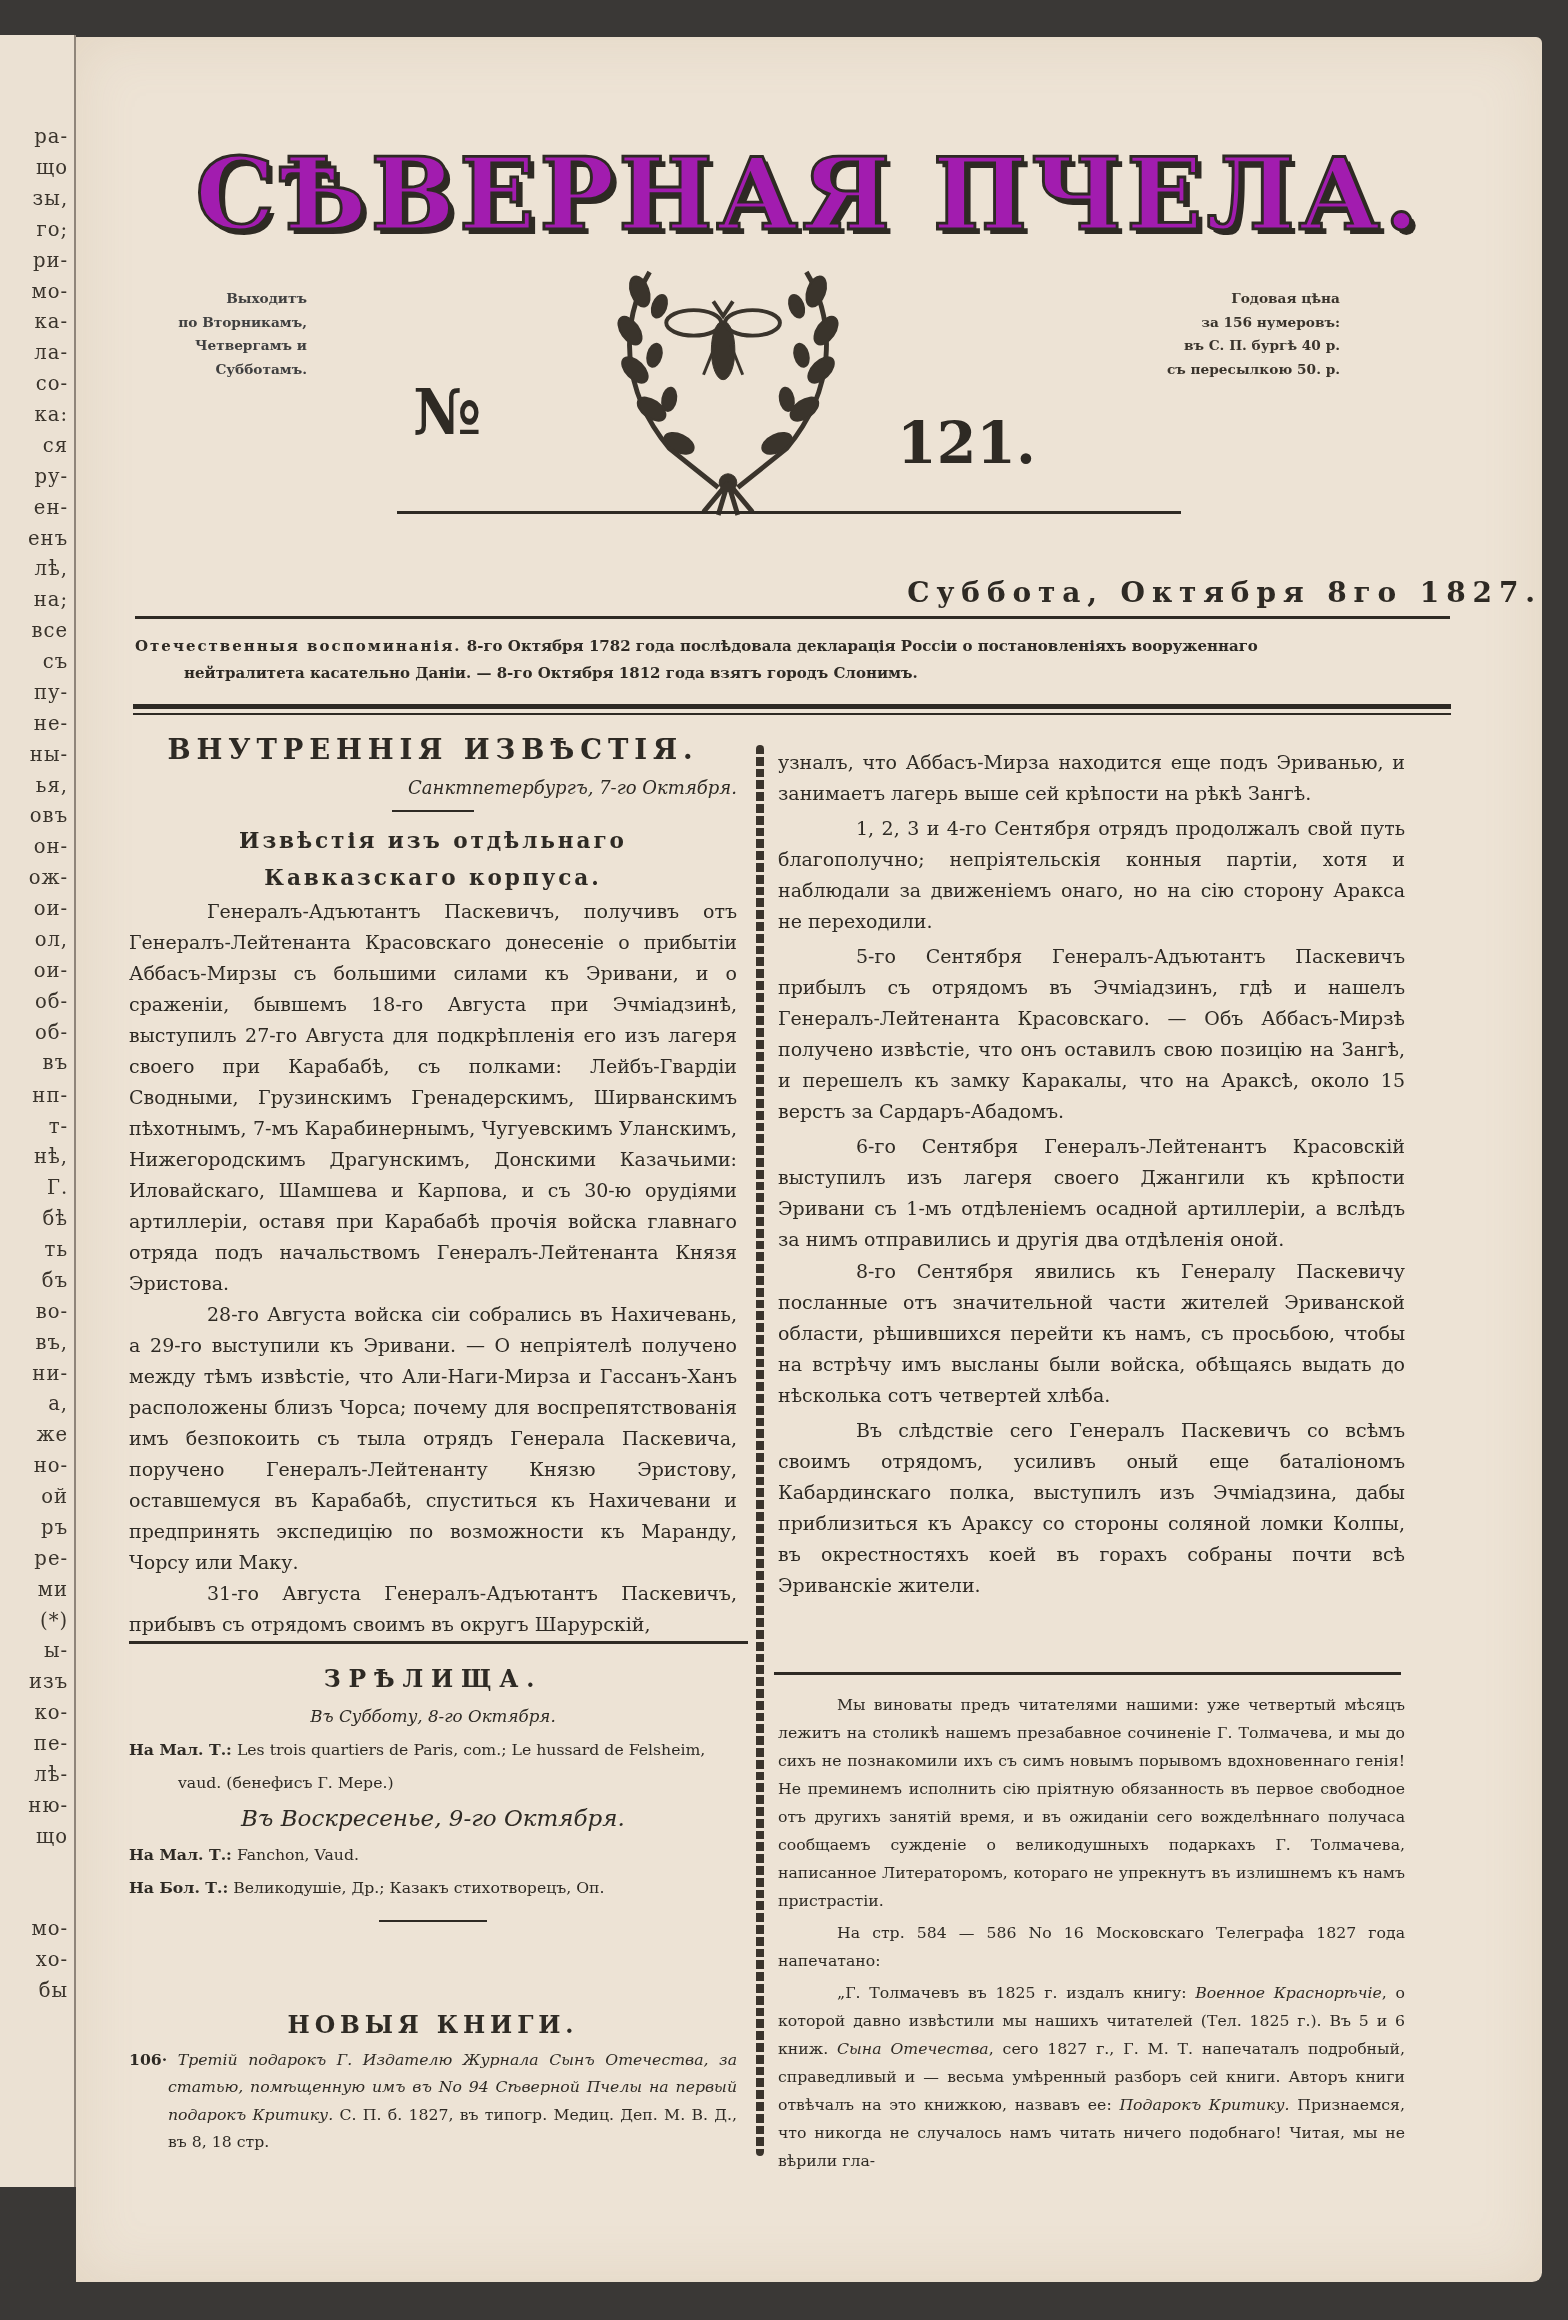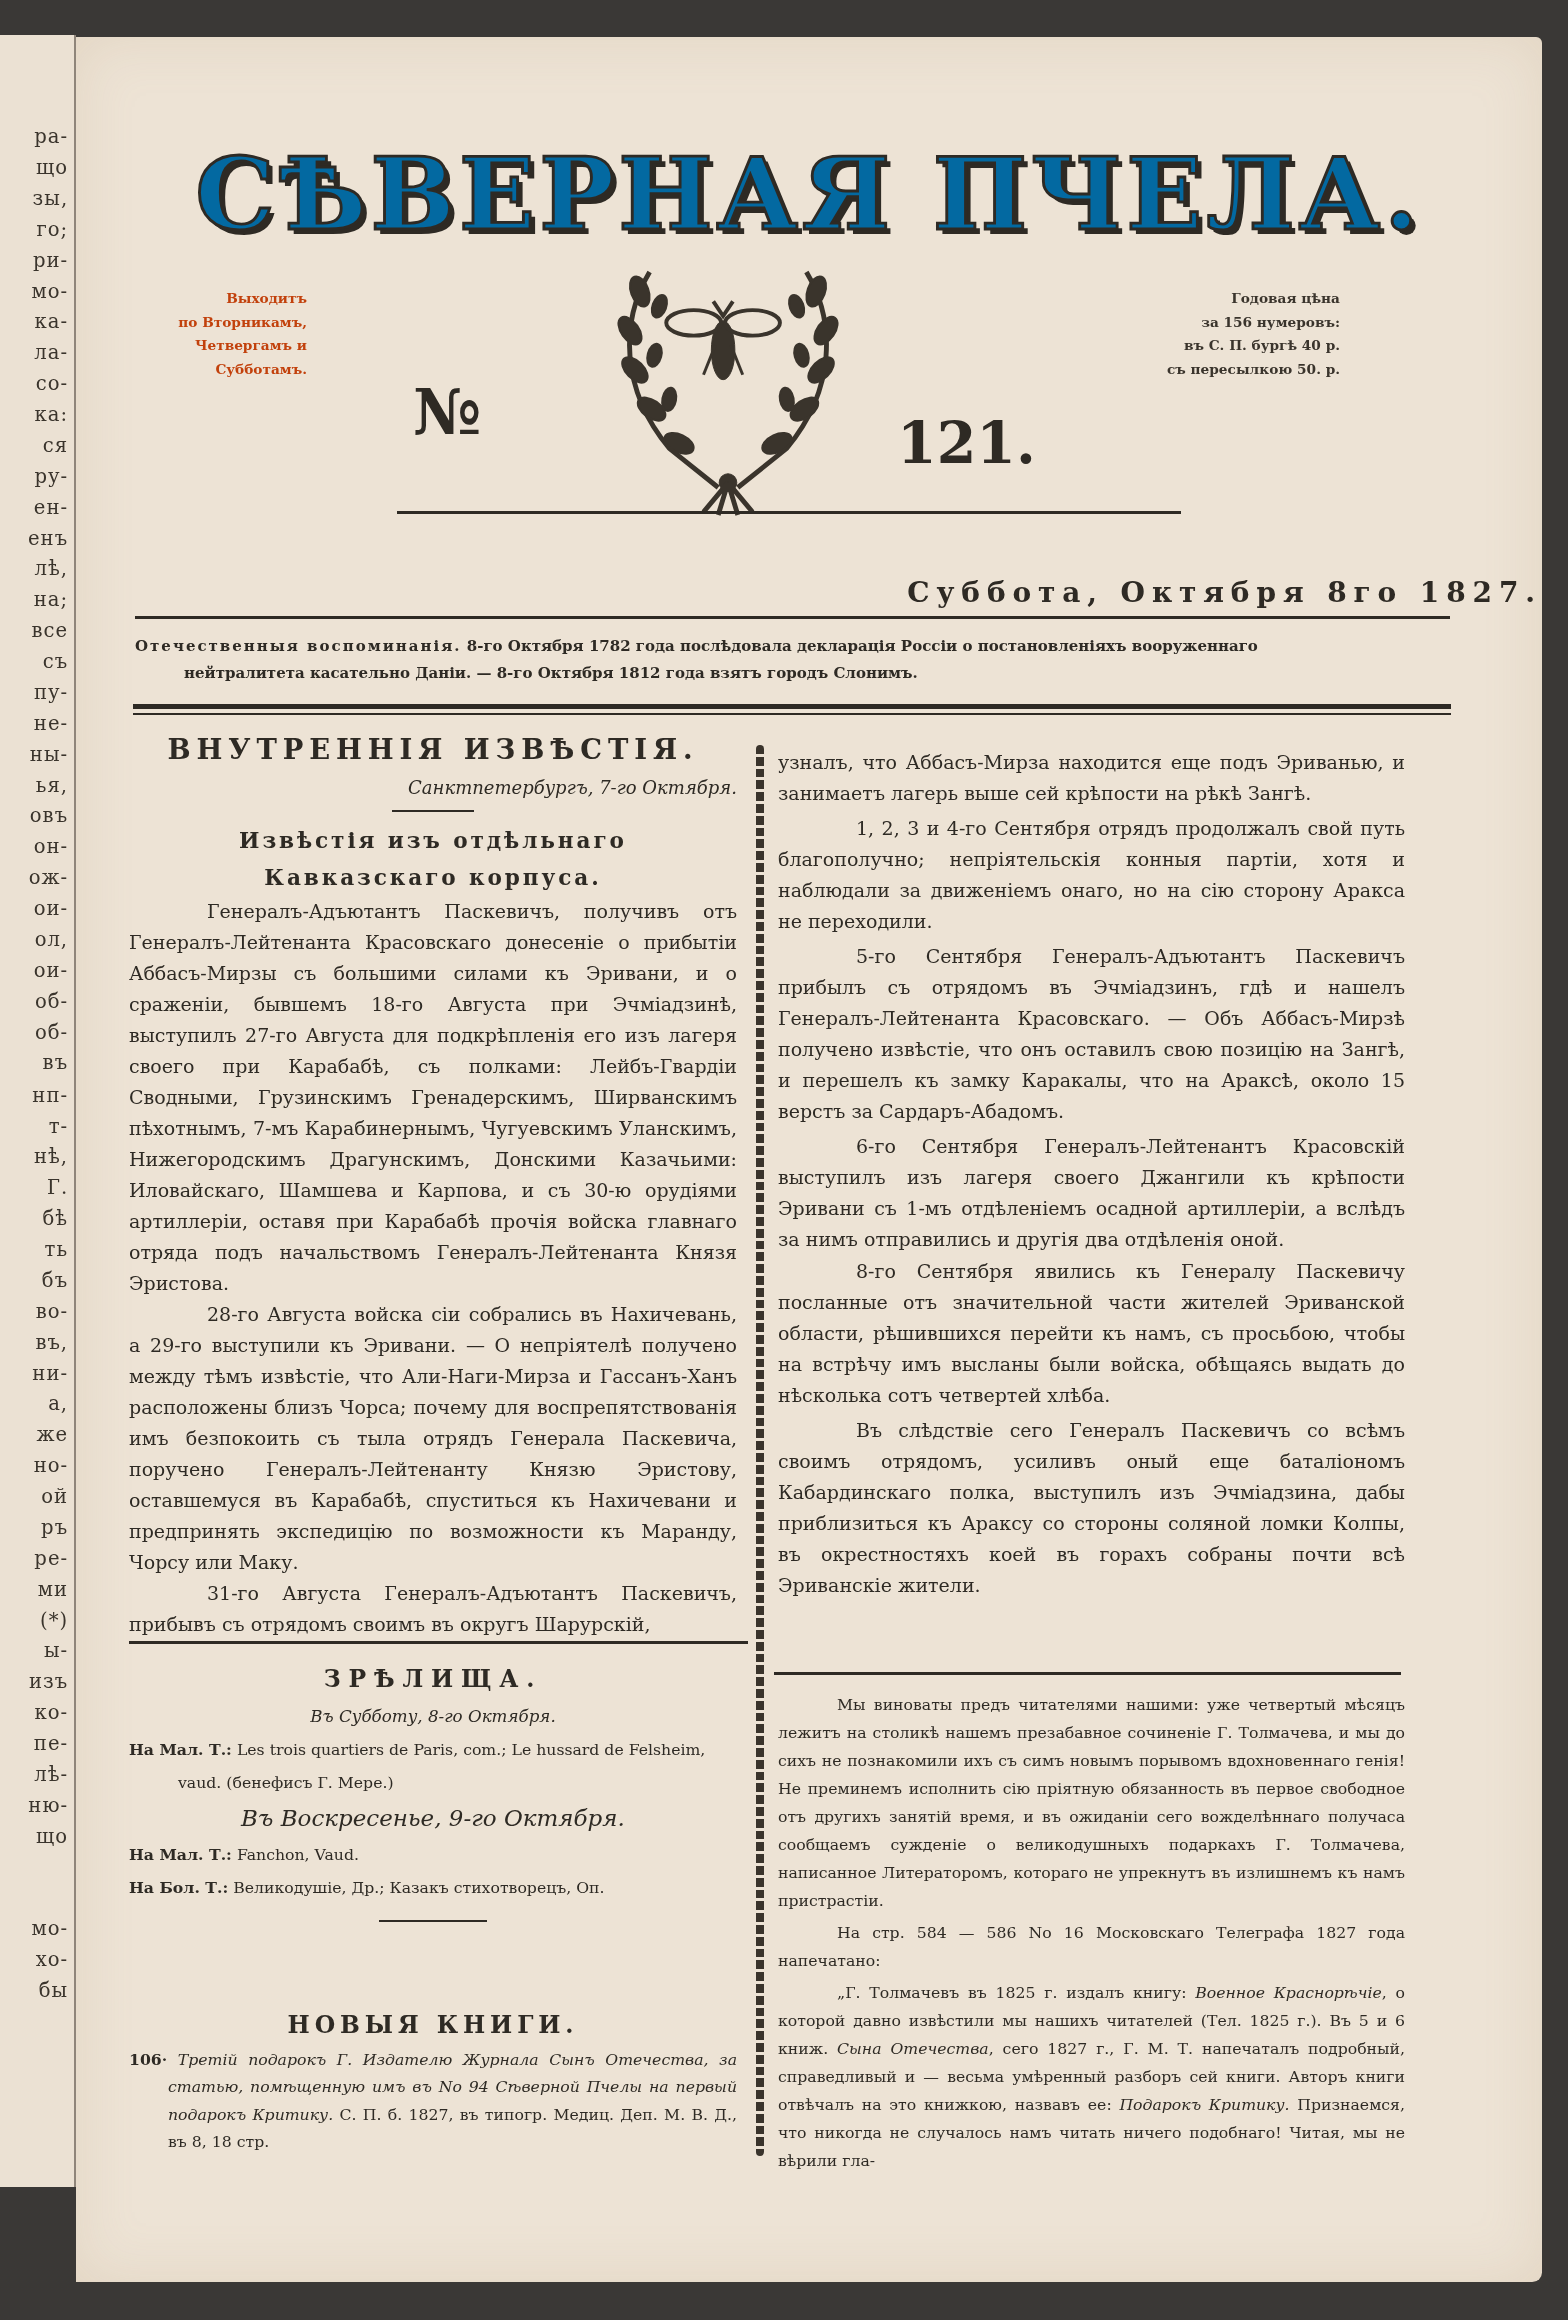--- a/index.html
+++ b/index.html
@@ -20,27 +20,27 @@
   }
   .page {
     position:absolute; left:76px; top:37px; width:1466px; height:2245px;
     background:#ede3d5;
     border-radius:0 5.9px 9.8px 0;
     box-shadow:inset 0 0 59px rgba(180,150,110,0.18);
   }
   .masthead {
     position:absolute; left:0; right:0; top:98px; text-align:center;
     font-family:"DejaVu Serif", serif; font-weight:bold;
-    font-size:100px; letter-spacing:3.9px; color:#0369a1;
+    font-size:100px; letter-spacing:3.9px; color:#a21caf;
     -webkit-text-stroke:2.9px #2e2a24;
     text-shadow:4.9px 4.9px 0 #2e2a24;
   }
   .publ-left {
     position:absolute; left:94px; top:250px; width:137px; text-align:right;
-    font-size:13.7px; line-height:23.5px; font-weight:bold; color:#c2410c;
+    font-size:13.7px; line-height:23.5px; font-weight:bold; color:#404040;
   }
   .publ-right {
     position:absolute; left:1019px; top:250px; width:245px; text-align:right;
     font-size:13.7px; line-height:23.5px; font-weight:bold; color:#3a342c;
   }
   .issue-no-sign { position:absolute; left:337px; top:338px; font-size:63px; font-weight:bold; }
   .issue-no { position:absolute; left:821px; top:372px; font-size:57px; font-weight:bold; }
   .emblem { position:absolute; left:505px; top:225px; width:294px; height:255px; }
   .rule { position:absolute; background:#2e2a24; }
   .dateline {

